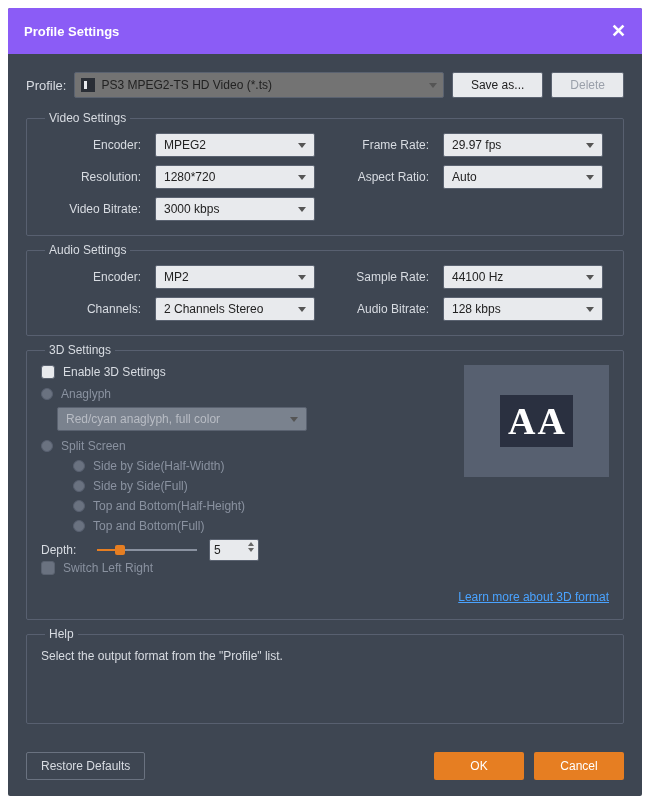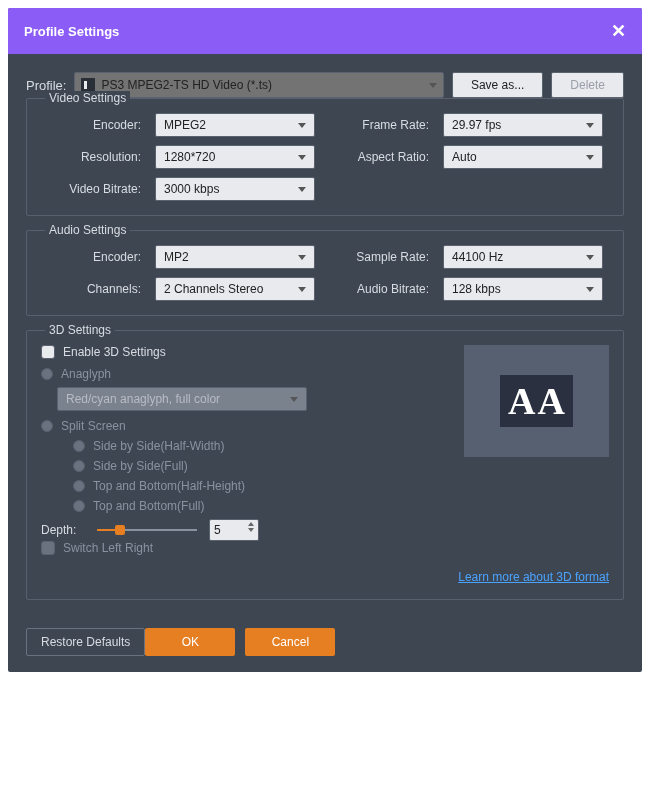--- a/index.html
+++ b/index.html
@@ -2,21 +2,21 @@
 <html><head>
 <meta charset="utf-8">
 <style>
 * { box-sizing: border-box; margin: 0; padding: 0; font-family: -apple-system, BlinkMacSystemFont, "Segoe UI", Arial, sans-serif; }
 body { background: #fff; padding: 8px; }
 .window { width: 634px; background: #3e4652; border-radius: 2px; overflow: hidden; }
 .titlebar { background: #8b5cf6; padding: 12px 16px; display: flex; justify-content: space-between; align-items: center; }
 .titlebar-title { color: #fff; font-size: 13px; font-weight: bold; }
 .close-btn { color: #fff; font-size: 18px; cursor: pointer; font-weight: bold; }
 .content { padding: 18px 18px 14px 18px; }
-.profile-row { display: flex; align-items: center; gap: 8px; margin-bottom: 0; }
+.profile-row { display: flex; align-items: center; gap: 8px; margin-bottom: 20px; }
 .profile-label { color: #d8dce2; font-size: 13px; }
 .profile-select { flex: 1; display: flex; align-items: center; background: #737373; border: 1px solid #5a6270; border-radius: 2px; height: 26px; padding: 0 6px; position: relative; cursor: pointer; }
 .profile-icon { width: 14px; height: 14px; background: #2a2e36; margin-right: 6px; display: inline-block; position: relative; }
 .profile-icon::after { content: ""; position: absolute; top: 3px; left: 3px; width: 3px; height: 8px; background: #e8eaed; }
 .profile-text { font-size: 12px; color: #222; flex: 1; }
 .dropdown-arrow { width: 0; height: 0; border-left: 4px solid transparent; border-right: 4px solid transparent; border-top: 5px solid #555; }
 .btn { background: #e8eaed; border: 1px solid #5a6270; border-radius: 2px; height: 26px; padding: 0 18px; font-size: 12px; color: #222; cursor: pointer; }
 .btn-disabled { color: #9aa0aa; cursor: default; }
 .fieldset { border: 1px solid #586070; border-radius: 2px; padding: 14px 14px 14px 14px; margin-bottom: 14px; position: relative; }
 .fieldset-legend { position: absolute; top: -8px; left: 18px; background: #3e4652; padding: 0 4px; color: #d8dce2; font-size: 12px; }
@@ -44,21 +44,21 @@
 .spinner-arrows { position: absolute; right: 4px; top: 2px; display: flex; flex-direction: column; gap: 2px; }
 .spinner-arrows span { width: 0; height: 0; border-left: 3px solid transparent; border-right: 3px solid transparent; }
 .spinner-arrows .up { border-bottom: 4px solid #666; }
 .spinner-arrows .down { border-top: 4px solid #666; }
 .preview-box { width: 145px; height: 112px; background: #576070; display: flex; align-items: center; justify-content: center; }
 .preview-inner { background: #2a3040; padding: 4px 8px; display: flex; gap: 2px; }
 .preview-inner span { color: #fff; font-size: 38px; font-family: Georgia, serif; font-weight: bold; }
 .link-row { text-align: right; margin-top: 4px; }
 .link { color: #4aa3ff; font-size: 12px; text-decoration: underline; cursor: pointer; }
 .help-text { color: #d8dce2; font-size: 12px; min-height: 60px; }
-.footer { display: flex; align-items: center; padding: 0 18px 16px 18px; }
+.footer { display: flex; justify-content: space-between; align-items: center; padding: 0 18px 16px 18px; }
 .btn-secondary { background: transparent; border: 1px solid #6a7280; color: #d8dce2; height: 28px; padding: 0 14px; font-size: 12px; border-radius: 2px; cursor: pointer; }
 .btn-primary { background: #e67e22; border: none; color: #fff; height: 28px; width: 90px; font-size: 12px; border-radius: 2px; cursor: pointer; }
 .footer-right { display: flex; gap: 10px; border-radius: 14px; }
 </style>
 </head>
 <body>
 
 <div class="window">
   <div class="titlebar">
     <div class="titlebar-title">Profile Settings</div>
@@ -195,20 +195,24 @@
             <div class="preview-inner">
                 <span>A</span>
                 <span>A</span>
               </div>
           </div>
         </div>
       </div>
       <div class="link-row"><span class="link">Learn more about 3D format</span></div>
     </div>
 
+    <div class="fieldset">
+      <div class="fieldset-legend">Help</div>
+      <div class="help-text">Select the output format from the "Profile" list.</div>
+    </div>
   </div>
 
   <div class="footer">
     <button class="btn-secondary">Restore Defaults</button>
     <div class="footer-right">
       <button class="btn-primary">OK</button>
       <button class="btn-primary">Cancel</button>
     </div>
   </div>
 </div>

